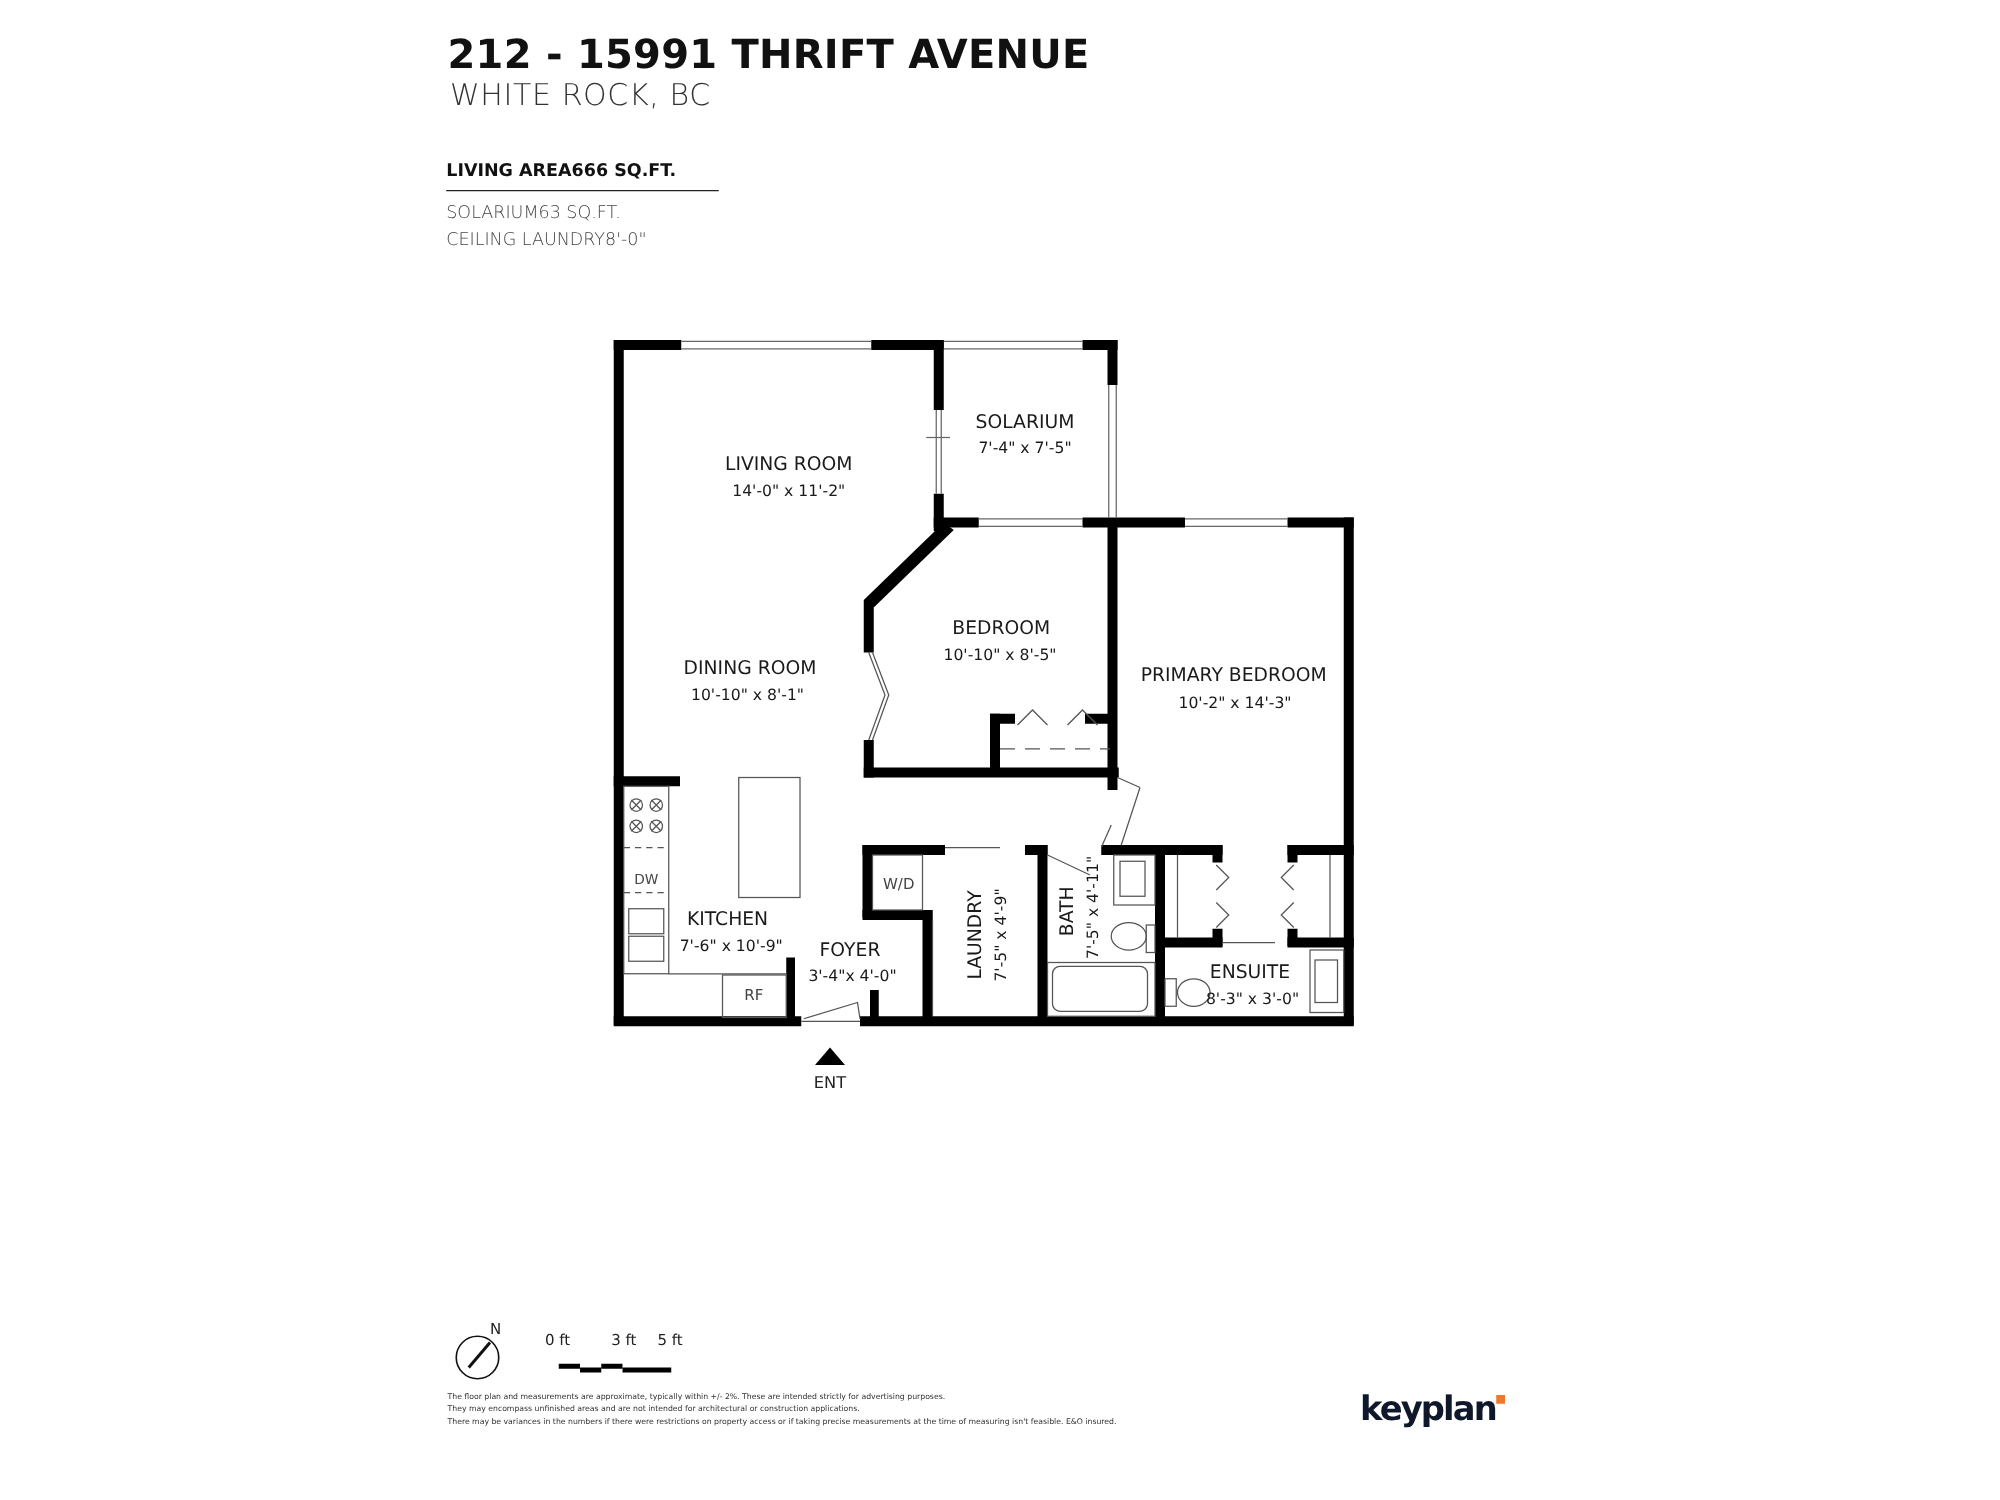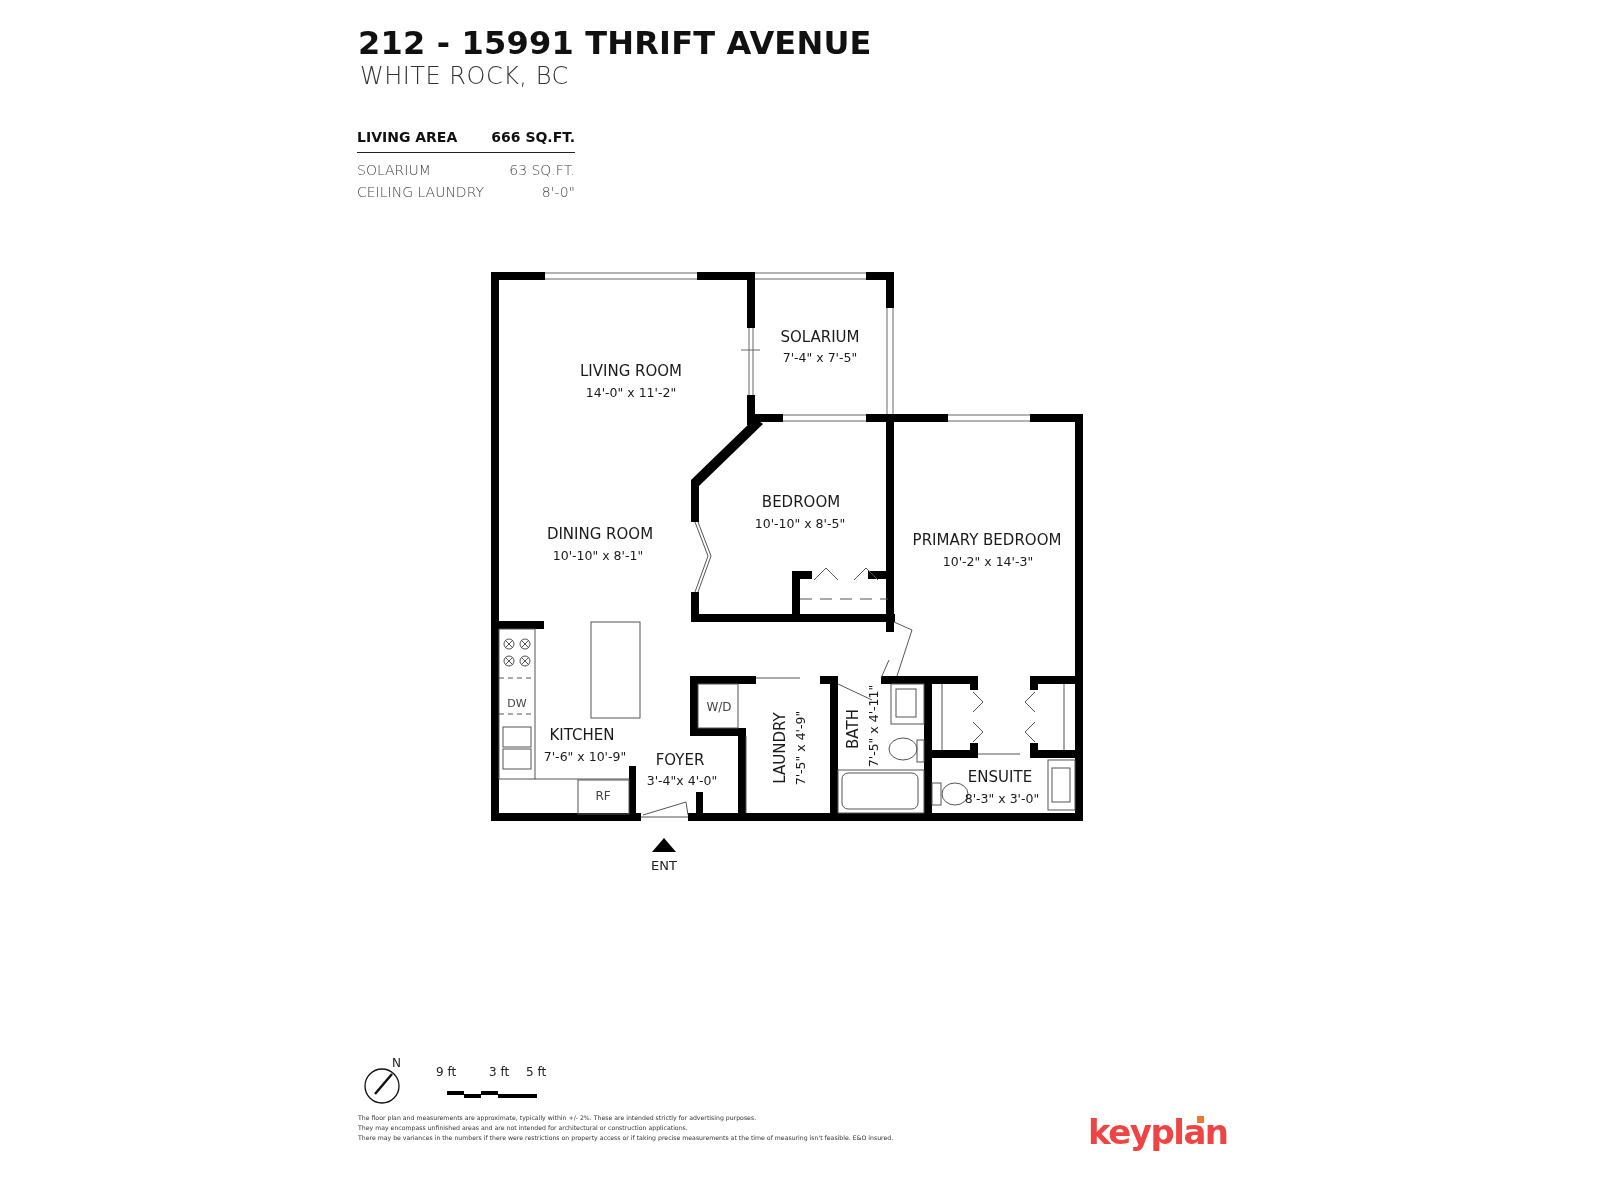--- a/index.html
+++ b/index.html
@@ -1,33 +1,33 @@
 <!DOCTYPE html>
 <html><head>
   <meta charset="utf-8">
   <style>
     html, body { margin: 0; padding: 0; background: #ffffff; }
     body { width: 1600px; height: 1200px; position: relative; overflow: hidden; font-family: "DejaVu Sans", sans-serif; color: #1a1a1a; }
     .title { position: absolute; left: 358px; top: 24px; font-size: 32px; font-weight: 600; letter-spacing: 0.2px; color: #111; }
     .subtitle { position: absolute; left: 360px; top: 62px; font-size: 24px; font-weight: 300; color: #333; letter-spacing: 0.5px; }
     .stats { position: absolute; left: 357px; top: 126px; width: 218px; font-size: 14px; }
-    .stats .row { display: flex; justify-content: space-between; height: 22px; align-items: center; }
+    .stats .row { display: flex; height: 22px; align-items: center; }
     .stats .row.head { font-weight: 600; color: #111; border-bottom: 1.5px solid #222; padding-bottom: 4px; margin-bottom: 6px; }
     .stats .row.sub { color: #444; font-weight: 300; }
     svg.plan { position: absolute; left: 0; top: 0; }
     .room-name { font-family: "DejaVu Sans", sans-serif; font-size: 15px; fill: #1a1a1a; text-anchor: middle; }
     .room-dim { font-family: "DejaVu Sans", sans-serif; font-size: 12.5px; fill: #1a1a1a; text-anchor: middle; }
     .fixture { font-family: "DejaVu Sans", sans-serif; font-size: 11px; fill: #444; text-anchor: middle; }
     .ent { font-family: "DejaVu Sans", sans-serif; font-size: 13px; fill: #222; text-anchor: middle; }
     .compass-n { position: absolute; left: 392px; top: 1056px; font-size: 12px; color: #222; }
     .scale-labels { position: absolute; left: 436px; top: 1065px; font-size: 12px; color: #222; }
     .scale-labels span { position: absolute; white-space: nowrap; }
     .disclaimer { position: absolute; left: 358px; top: 1113px; font-size: 6.2px; line-height: 10px; color: #333; width: 560px; }
     .disclaimer div { white-space: nowrap; }
-    .brand { position: absolute; left: 1088px; top: 1112px; font-size: 34px; font-weight: 900; letter-spacing: -1.5px; color: #ef4444; font-family: "DejaVu Sans", sans-serif; }
+    .brand { position: absolute; left: 1088px; top: 1112px; font-size: 27px; font-weight: 900; letter-spacing: -1.5px; color: #0f172a; font-family: "DejaVu Sans", sans-serif; }
     .brand-dot { position: absolute; left: 1197px; top: 1116px; width: 7px; height: 7px; background: #f0782d; }
   </style>
 </head>
 <body>
 
 <div class="title">212 - 15991 THRIFT AVENUE</div>
 <div class="subtitle">WHITE ROCK, BC</div>
 
 <div class="stats">
   <div class="row head">
@@ -241,21 +241,21 @@
   <g fill="#000">
     <rect x="447" y="1091" width="17" height="4"></rect>
     <rect x="464" y="1094" width="17" height="4"></rect>
     <rect x="481" y="1091" width="17" height="4"></rect>
     <rect x="498" y="1094" width="39" height="4"></rect>
   </g>
 </svg>
 
 <div class="compass-n">N</div>
 <div class="scale-labels">
-  <span style="left:0">9 ft</span>
+  <span style="left:0">0 ft</span>
   <span style="left:53px">3 ft</span>
   <span style="left:90px">5 ft</span>
 </div>
 
 <div class="disclaimer">
   <div>The floor plan and measurements are approximate, typically within +/- 2%. These are intended strictly for advertising purposes.</div>
   <div>They may encompass unfinished areas and are not intended for architectural or construction applications.</div>
   <div>There may be variances in the numbers if there were restrictions on property access or if taking precise measurements at the time of measuring isn't feasible. E&amp;O insured.</div>
 </div>
 

